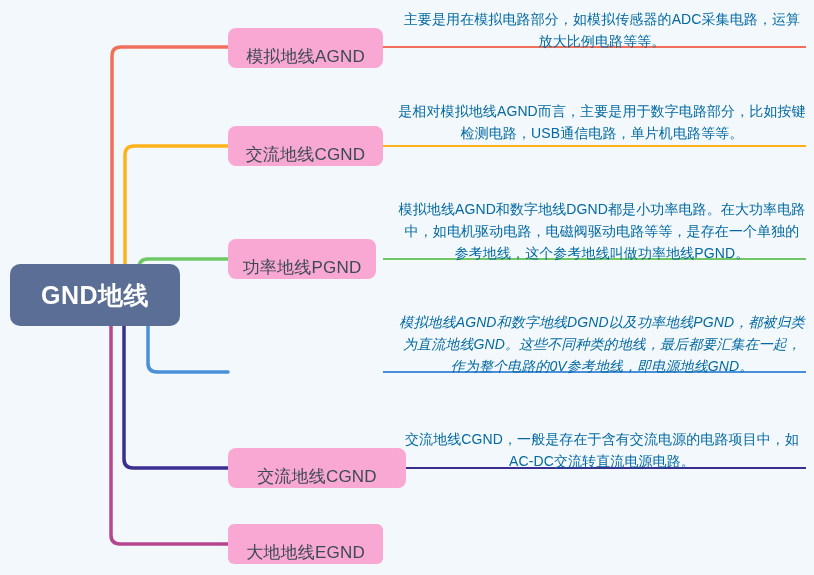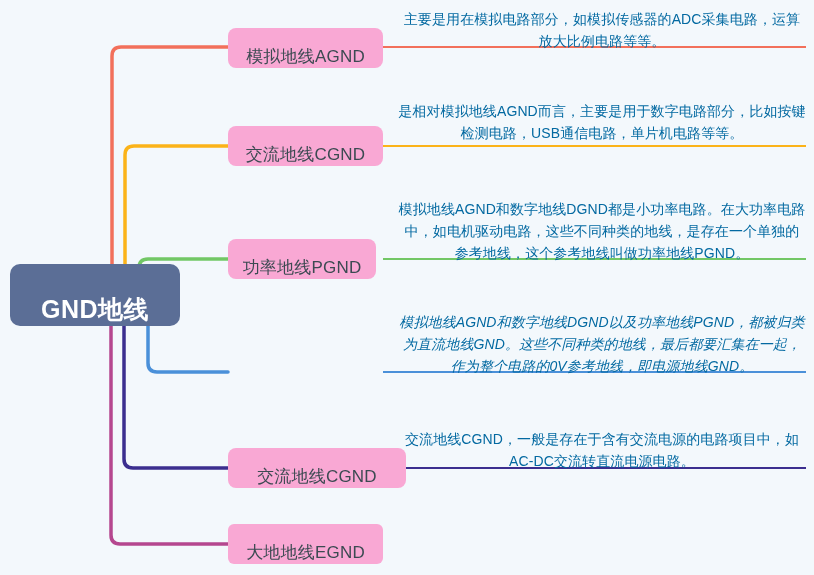--- a/index.html
+++ b/index.html
@@ -30,21 +30,21 @@
   
   .root-node {
     position: absolute;
     left: 10px;
     top: 264px;
     width: 170px;
     height: 62px;
     background: #5b6e96;
     border-radius: 10px;
     display: flex;
-    align-items: flex-end;
+    align-items: center;
     justify-content: center;
     z-index: 5;
   }
   .root-label {
     color: #ffffff;
     font-size: 25px;
     font-weight: bold;
     letter-spacing: 0.5px;
     white-space: nowrap;
   }
@@ -124,21 +124,21 @@
     <span class="branch-label">交流地线CGND</span>
   </div>
   <div class="desc-block" style="left:398px; top:100px; width:408px; height:42px;">
     <p class="desc-text">是相对模拟地线AGND而言，主要是用于数字电路部分，比如按键检测电路，USB通信电路，单片机电路等等。</p>
   </div>
 
   <div class="branch-node" style="left:228px; top:239px; width:148px; height:40px;">
     <span class="branch-label">功率地线PGND</span>
   </div>
   <div class="desc-block" style="left:398px; top:198px; width:408px; height:63px;">
-    <p class="desc-text">模拟地线AGND和数字地线DGND都是小功率电路。在大功率电路中，如电机驱动电路，这些不同种类的地线，是存在一个单独的参考地线，这个参考地线叫做功率地线PGND。</p>
+    <p class="desc-text">模拟地线AGND和数字地线DGND都是小功率电路。在大功率电路中，如电机驱动电路，电磁阀驱动电路等等，是存在一个单独的参考地线，这个参考地线叫做功率地线PGND。</p>
   </div>
 
   <div class="desc-block" style="left:398px; top:311px; width:408px; height:63px;font-style:italic;">
     <p class="desc-text">模拟地线AGND和数字地线DGND以及功率地线PGND，都被归类为直流地线GND。这些不同种类的地线，最后都要汇集在一起，作为整个电路的0V参考地线，即电源地线GND。</p>
   </div>
 
   <div class="branch-node" style="left:228px; top:448px; width:178px; height:40px;">
     <span class="branch-label">交流地线CGND</span>
   </div>
   <div class="desc-block" style="left:398px; top:428px; width:408px; height:42px;">

